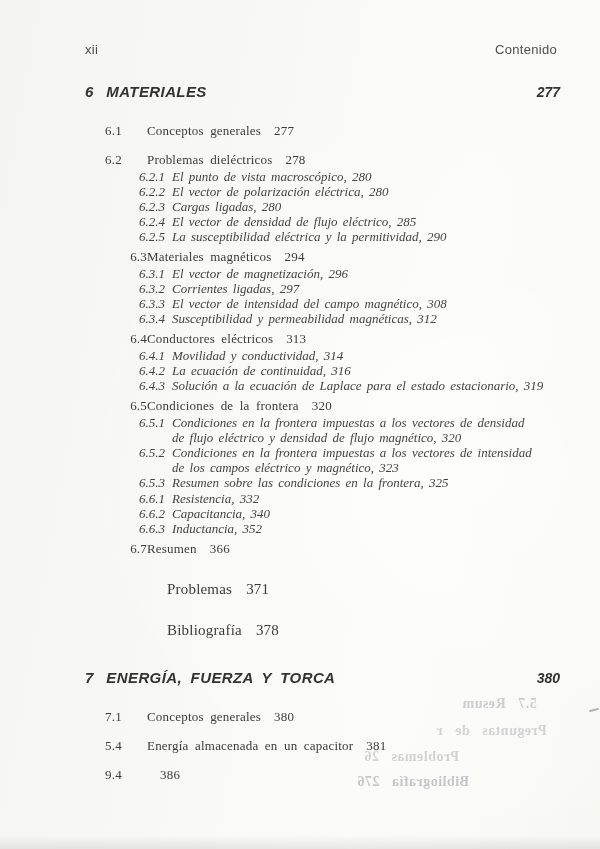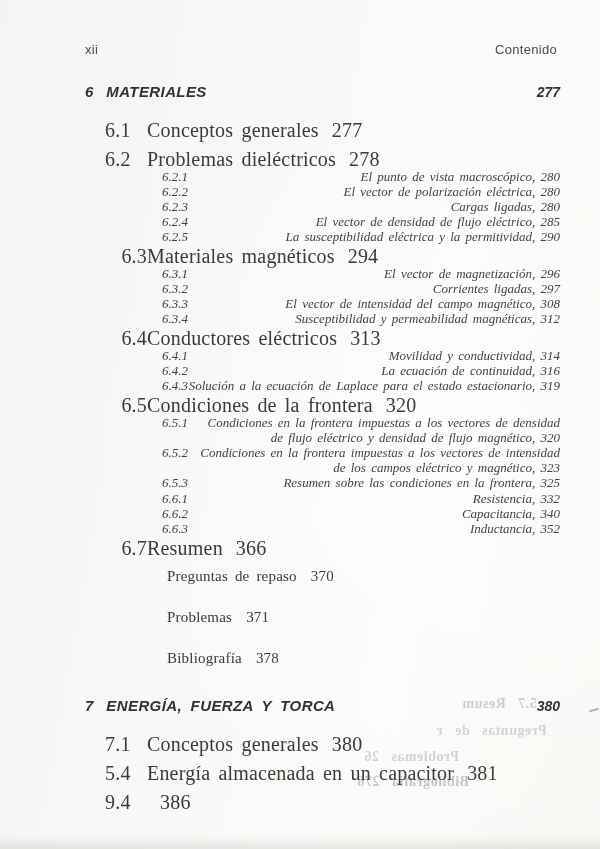--- a/index.html
+++ b/index.html
@@ -34,28 +34,28 @@
     font-style:italic;font-weight:bold;
     font-size:15px;color:#323232;line-height:20px;
   }
   .ch-num{margin-right:13px;}
   .ch-title{letter-spacing:0.4px;word-spacing:4px;flex:1;}
   .ch-page{font-size:14px;}
   .chapter + .chapter{margin-top:29px;}
   .section{
     display:flex;align-items:baseline;
     margin-top:12px;padding-left:20px;
-    font-size:20px;line-height:17px;
+    font-size:13px;line-height:17px;
     word-spacing:3px;letter-spacing:0.2px;
   }
   .section.first{margin-top:20px;}
   .section.after-subs{margin-top:4px;text-align:right;}
   .sec-num{width:42px;flex:none;}
   .sec-page{margin-left:13px;}
-  .subs{margin-left:70px;margin-top:1px;text-align:right;}
+  .subs{margin-left:54px;margin-top:1px;}
   .sub-row{
     display:flex;
     font-style:italic;font-size:13px;line-height:15px;
     word-spacing:2px;color:#454340;
   }
   .sub-num{width:33px;flex:none;}
   .sub-text{flex:1;white-space:pre-line;}
   .backmatter-item{
     display:flex;align-items:baseline;
     margin-left:82px;margin-top:24px;
@@ -208,24 +208,20 @@
           <div class="sub-row">
             <span class="sub-num">6.6.3</span>
             <span class="sub-text">Inductancia, 352</span>
           </div>
         </div>
         <div class="section after-subs">
           <span class="sec-num">6.7</span>
           <span class="sec-title">Resumen</span>
           <span class="sec-page">366</span>
         </div>
-        <div class="backmatter-item first">
-          <span class="bm-title">Preguntas de repaso</span>
-          <span class="bm-page">370</span>
-        </div>
         <div class="backmatter-item">
           <span class="bm-title">Problemas</span>
           <span class="bm-page">371</span>
         </div>
         <div class="backmatter-item">
           <span class="bm-title">Bibliografía</span>
           <span class="bm-page">378</span>
         </div>
       </section>
       <section class="chapter">

